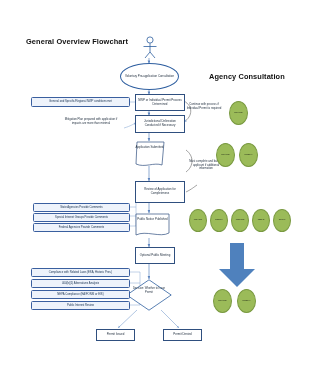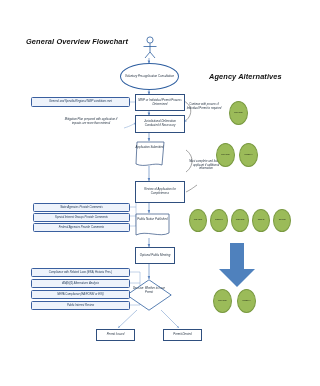--- a/index.html
+++ b/index.html
@@ -4,21 +4,21 @@
 <title>General Overview Flowchart</title>
 <style>
   html,body{margin:0;padding:0;background:#ffffff;}
   body{
     width:298px;height:386px;
     font-family:"Liberation Sans", sans-serif;
     color:#1a1a1a;
     overflow:hidden;
     position:relative;
   }
-  #canvas{position:absolute;left:0;top:0;width:298px;height:289px;font-style:italic;}
+  #canvas{position:absolute;left:0;top:0;width:298px;height:289px;}
   .abs{position:absolute;box-sizing:border-box;}
 
   
   .title{
     font-size:7.4px;font-weight:bold;letter-spacing:.1px;
     color:#111;white-space:nowrap;
   }
   .title-right{
     font-size:7.4px;font-weight:bold;letter-spacing:.1px;
     color:#111;white-space:nowrap;
@@ -148,21 +148,21 @@
 
     <path d="M184,101 C193,106 193,116 184,122" stroke="#7a7a7a" stroke-width="0.7" fill="none" marker-end="url(#ahs)"></path>
 
     <path d="M186,150 C194,156 194,166 186,172" stroke="#7a7a7a" stroke-width="0.7" fill="none"></path>
 
     <path d="M186,192 C192,189 194,187 197,185" stroke="#7a7a7a" stroke-width="0.7" fill="none"></path>
   </svg>
 
   <div class="abs title" style="left:26px;top:37px;">General Overview Flowchart</div>
 
-  <div class="abs title-right" style="left:209px;top:72px;">Agency Alternatives</div>
+  <div class="abs title-right" style="left:209px;top:72px;">Agency Consultation</div>
 
   <svg class="stick" style="left:140px;top:36px;" width="20" height="24" viewBox="0 0 20 24">
     <circle cx="10" cy="4" r="3.1" fill="none" stroke="#2f5fa0" stroke-width="0.8"></circle>
     <line x1="10" y1="7.2" x2="10" y2="16" stroke="#2f5fa0" stroke-width="0.8"></line>
     <line x1="3.5" y1="10.5" x2="16.5" y2="10.5" stroke="#2f5fa0" stroke-width="0.8"></line>
     <line x1="10" y1="16" x2="5" y2="22" stroke="#2f5fa0" stroke-width="0.8"></line>
     <line x1="10" y1="16" x2="15" y2="22" stroke="#2f5fa0" stroke-width="0.8"></line>
   </svg>
 
   <div class="abs oval" style="left:120px;top:63px;width:59px;height:27px;">

